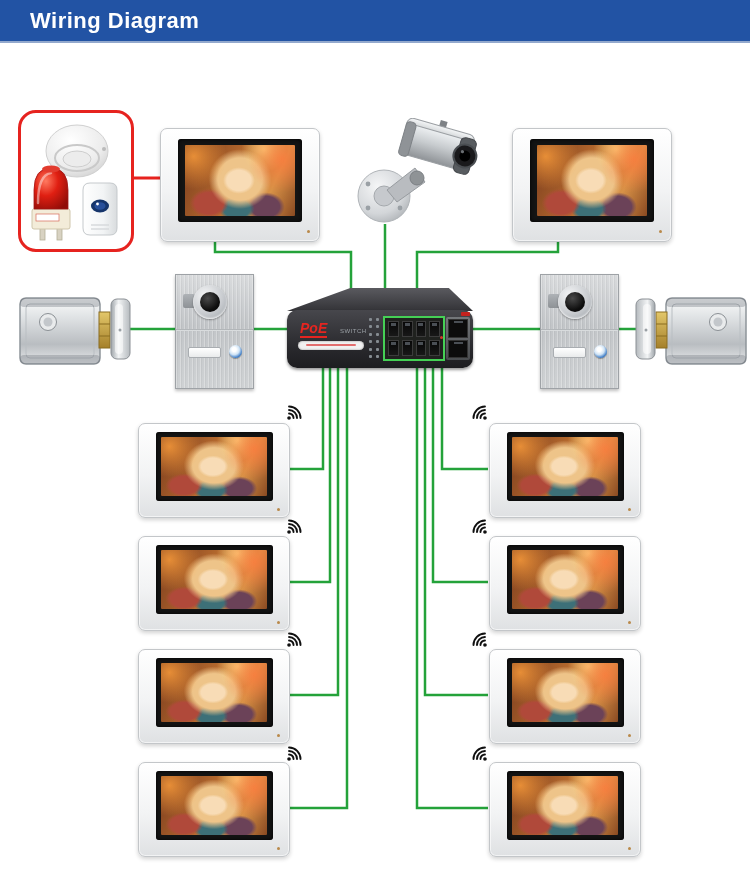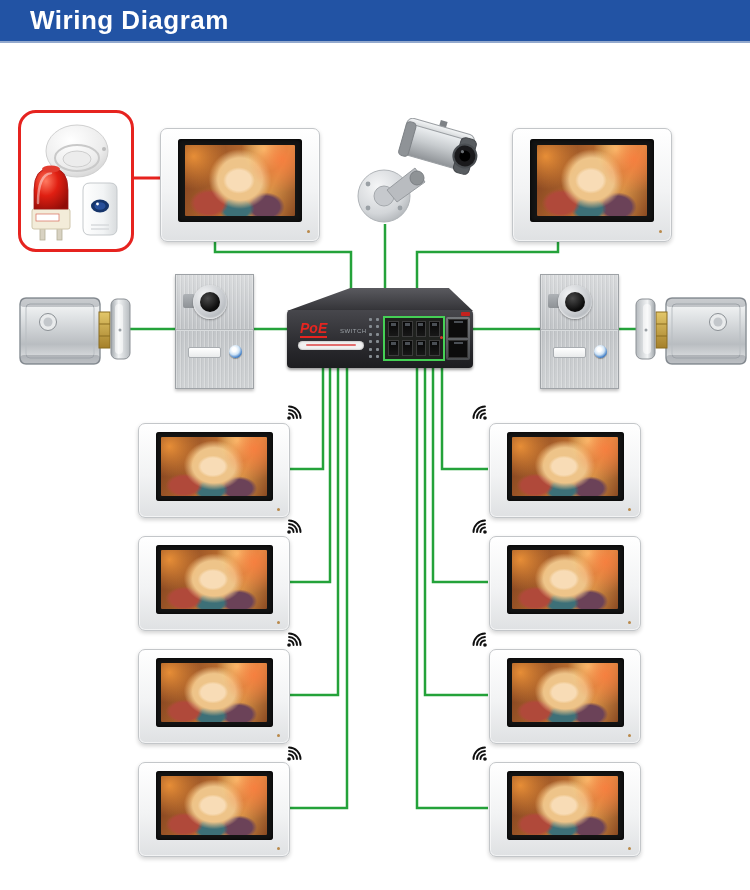--- a/index.html
+++ b/index.html
@@ -1,21 +1,21 @@
 <!DOCTYPE html>
 <html><head>
 <meta charset="utf-8">
 <style>
   html,body{margin:0;padding:0;background:#fff;font-family:"Liberation Sans",sans-serif;}
   .canvas{position:relative;width:750px;height:890px;background:#fff;overflow:hidden;}
 
   
   .topbar{position:absolute;left:0;top:0;width:750px;height:41px;background:#2253a4;
           box-shadow:0 2px 0 #93a9cd;display:flex;align-items:center;}
-  .topbar h1{margin:0 7px 0 30px;font-size:26px;font-weight:bold;color:#fff;letter-spacing:.5px;}
+  .topbar h1{margin:0 7px 0 30px;font-size:22px;font-weight:bold;color:#fff;letter-spacing:.5px;}
 
   
   svg.wires{position:absolute;left:0;top:0;z-index:1;}
 
   
   .alarm-box{position:absolute;left:18px;top:110px;width:110px;height:136px;
              border:3px solid #e6231f;border-radius:18px;background:#fff;z-index:2;}
 
   
   .monitor{position:absolute;z-index:2;border:1px solid #c3c6c9;border-radius:7px;
@@ -53,21 +53,21 @@
     background:linear-gradient(180deg,#fff,#e9ebec);}
   .ds-btn{position:absolute;right:11px;top:70px;width:13px;height:13px;border-radius:50%;
     background:radial-gradient(circle at 40% 35%, #ffffff 18%, #cfe3f5 45%, #2a6fc2 75%, #1c5aa6);
     box-shadow:0 1px 1px rgba(0,0,0,.35);}
 
   
   .switch{position:absolute;left:287px;top:288px;width:186px;height:80px;z-index:3;}
   .sw-top{position:absolute;top:0;left:0;width:100%;height:23px;
     background:linear-gradient(180deg,#5a5a5f,#333337);
     clip-path:polygon(34% 0, 87% 0, 100% 100%, 0% 100%);}
-  .sw-front{position:absolute;top:22px;left:0;width:100%;height:58px;border-radius:4px;
+  .sw-front{position:absolute;top:22px;left:0;width:100%;height:58px;border-radius:10px;
     background:linear-gradient(180deg,#47474c,#27272b 70%,#1d1d20);
     box-shadow:0 2px 3px rgba(0,0,0,.4);}
   .sw-brand{position:absolute;left:13px;top:11px;color:#e52520;font-weight:bold;font-style:italic;
     font-size:14px;line-height:1;border-bottom:2px solid #e52520;padding-bottom:1px;}
   .sw-brand-sub{position:absolute;left:53px;top:18px;color:#9aa0a6;font-size:6px;letter-spacing:.5px;}
   .sw-sticker{position:absolute;left:11px;top:31px;width:66px;height:9px;border-radius:5px;background:#f1f1f1;
     box-shadow:inset 0 0 2px #888;}
   .sw-sticker i{position:absolute;left:8px;right:8px;top:3px;height:2px;background:rgba(220,40,40,.65);border-radius:1px;}
   .sw-leds{position:absolute;left:82px;top:8px;width:12px;height:40px;display:grid;
     grid-template-columns:1fr 1fr;gap:2px;align-content:space-between;}

